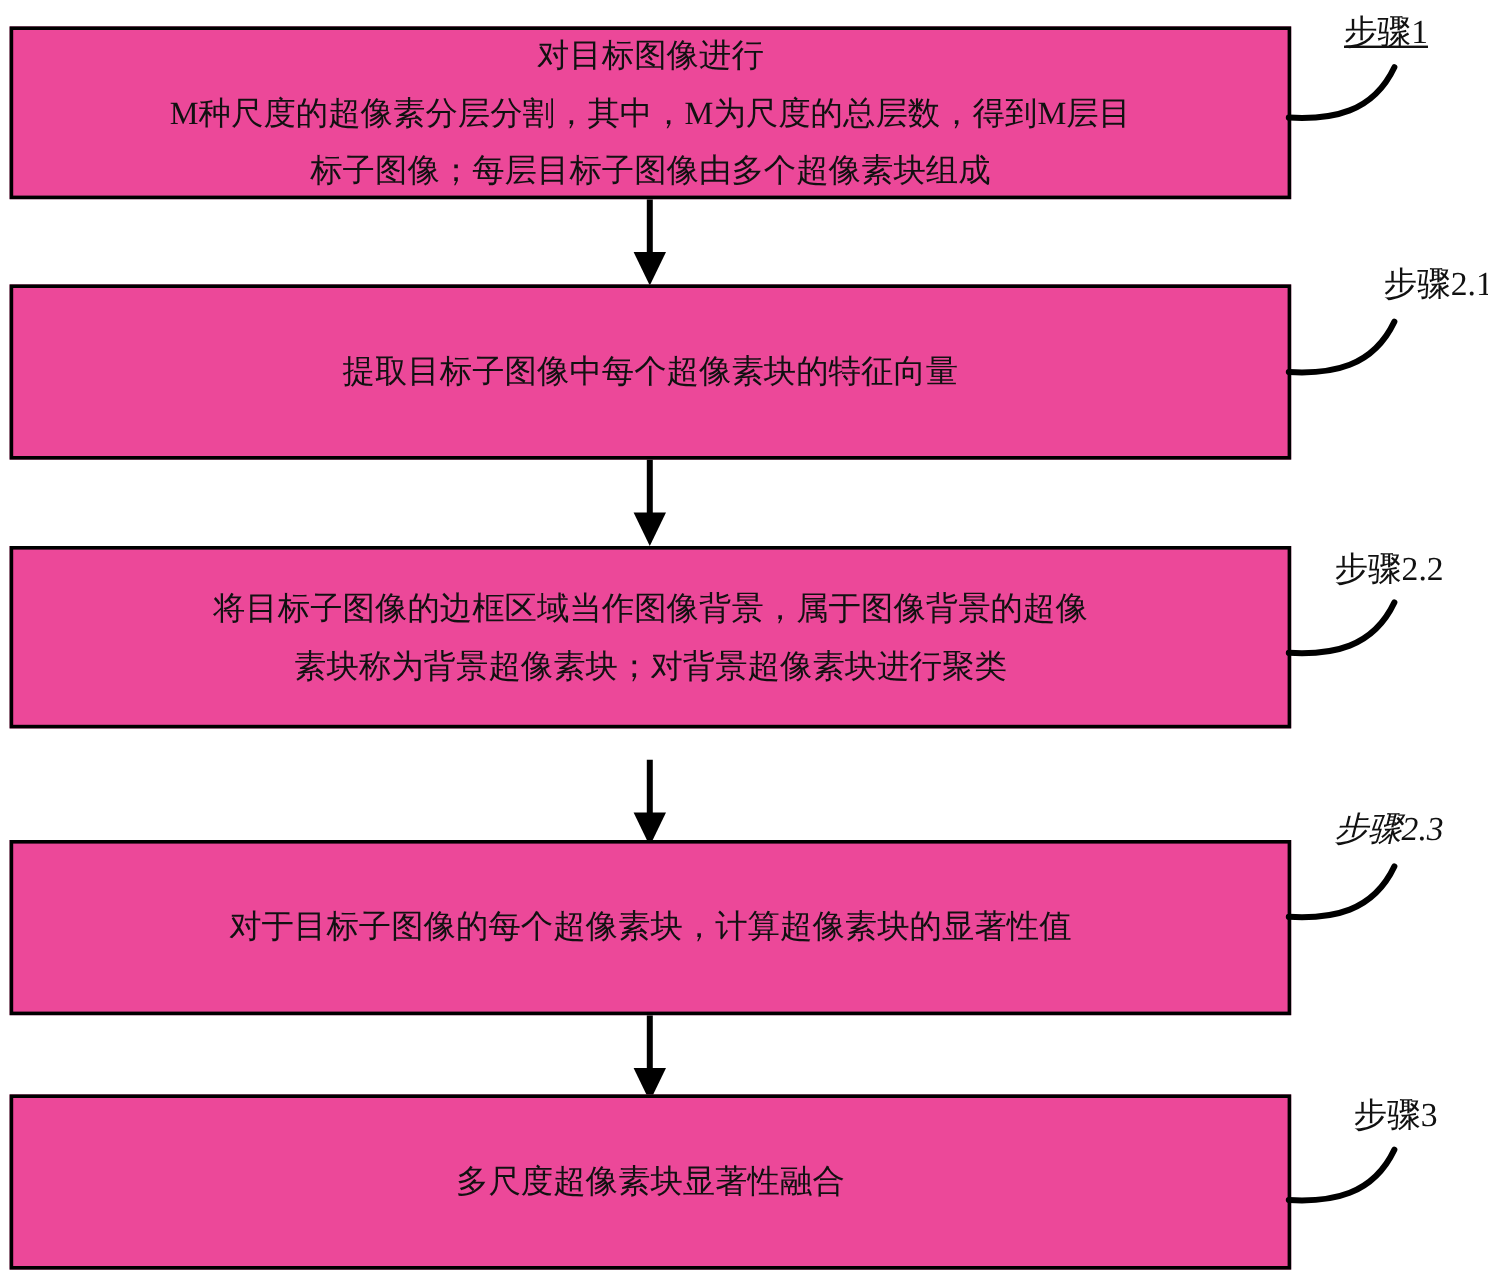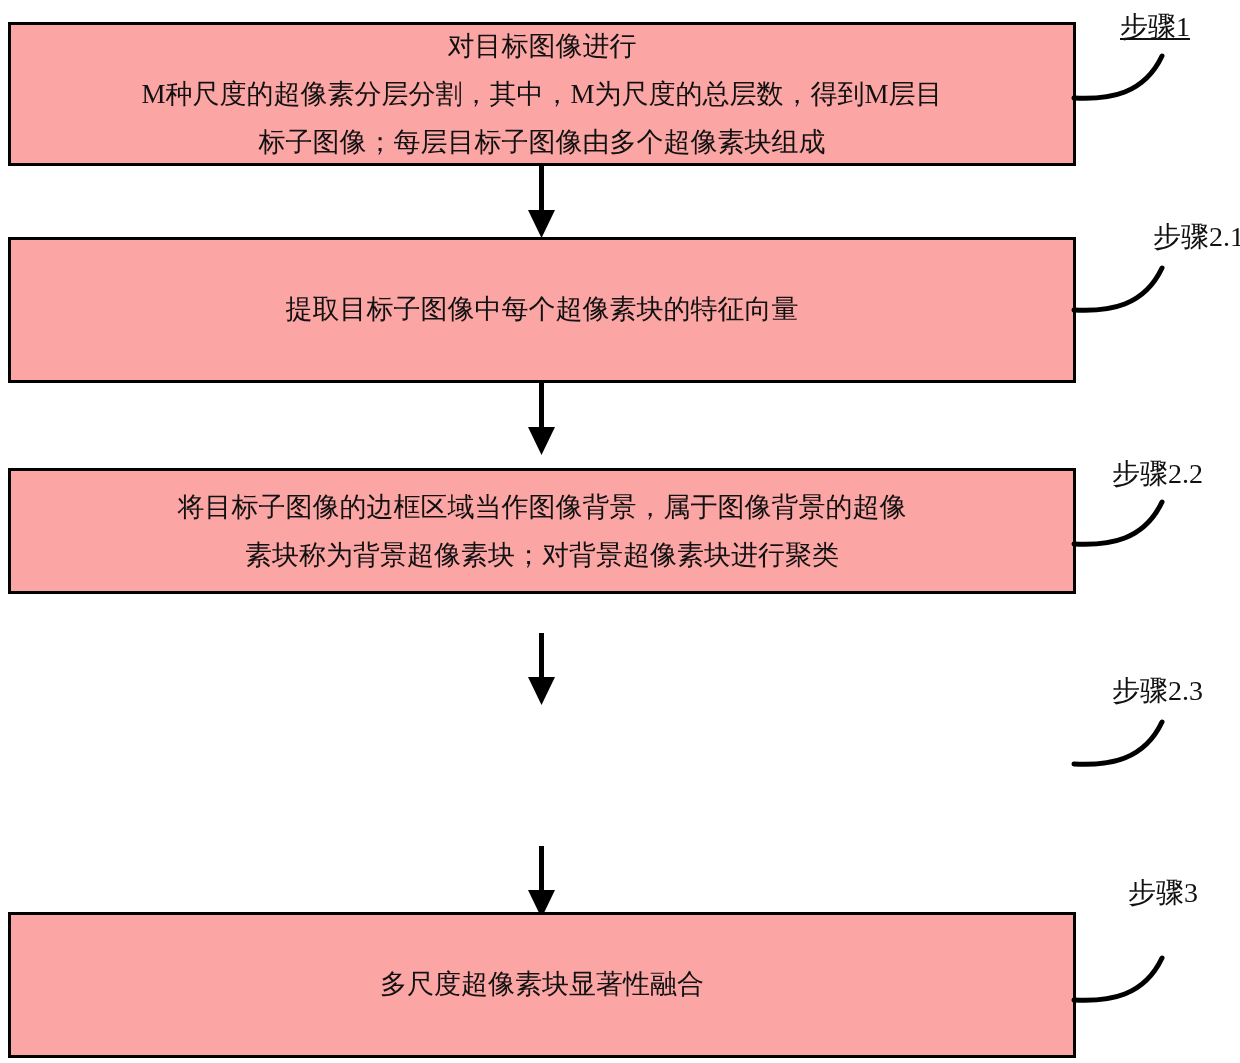--- a/index.html
+++ b/index.html
@@ -15,21 +15,21 @@
     background: #ffffff;
     font-family: "Liberation Serif", "DejaVu Serif", serif;
     overflow: hidden;
   }
   .box {
     position: absolute;
     left: 8px;
     width: 1068px;              
     box-sizing: border-box;
     border: 3px solid #000000;
-    background: #fca5a5;
+    background: #ec4899;
     display: flex;
     align-items: center;
     justify-content: center;
   }
   .box-text {
     width: 100%;
     padding: 0 14px;
     box-sizing: border-box;
     text-align: center;
     font-size: 27px;
@@ -38,21 +38,21 @@
     font-family: "Liberation Serif", "DejaVu Serif", serif;
     white-space: pre-line;
   }
   .box-text.single {
     line-height: 1.4;
   }
 
   
   #box-1 { top: 22px;  height: 144px; }
   #box-2 { top: 237px; height: 146px; }
-  #box-3 { top: 468px; height: 126px; }
+  #box-3 { top: 455px; height: 152px; }
   #box-4 { top: 700px; height: 146px; }
   #box-5 { top: 912px; height: 146px; justify-content: center; }
 
   
   .connector {
     position: absolute;
     left: 520px;
     width: 44px;
     height: 72px;
   }
@@ -65,22 +65,22 @@
   .step-label {
     position: absolute;
     font-size: 28px;
     color: #111111;
     white-space: nowrap;
     font-family: "Liberation Serif", "DejaVu Serif", serif;
   }
   #label-1 { left: 1120px; top: 8px; text-decoration: underline; }
   #label-2 { left: 1112px; top: 218px; margin-left: 41px; }
   #label-3 { left: 1112px; top: 455px; }
-  #label-4 { left: 1112px; top: 672px; }
-  #label-5 { left: 1128px; top: 874px; }
+  #label-4 { left: 1112px; top: 672px; font-style: italic; }
+  #label-5 { left: 1128px; top: 910px; }
 
   
   .leader {
     position: absolute;
     width: 120px;
     height: 62px;
     overflow: visible;
   }
   #leader-1 { left: 1072px; top: 46px; }
   #leader-2 { left: 1072px; top: 258px; }
@@ -128,20 +128,23 @@
   <svg class="leader" id="leader-3" viewBox="0 0 120 62" preserveAspectRatio="none">
     <path d="M 2 52 C 38 54, 72 48, 90 10" fill="none" stroke="#000000" stroke-width="5" stroke-linecap="round"></path>
   </svg>
   <div class="step-label" id="label-3">步骤2.2</div>
 
   <svg class="connector" id="conn-3" viewBox="0 0 44 72">
     <line x1="21.5" y1="0" x2="21.5" y2="50" stroke="#000000" stroke-width="5"></line>
     <polygon points="8,44 35,44 21.5,72" fill="#000000"></polygon>
   </svg>
 
+  <div class="box" id="box-4">
+    <div class="box-text single">对于目标子图像的每个超像素块，计算超像素块的显著性值</div>
+  </div>
   <svg class="leader" id="leader-4" viewBox="0 0 120 62" preserveAspectRatio="none">
     <path d="M 2 52 C 38 54, 72 48, 90 10" fill="none" stroke="#000000" stroke-width="5" stroke-linecap="round"></path>
   </svg>
   <div class="step-label" id="label-4">步骤2.3</div>
 
   <svg class="connector" id="conn-4" viewBox="0 0 44 72">
     <line x1="21.5" y1="0" x2="21.5" y2="50" stroke="#000000" stroke-width="5"></line>
     <polygon points="8,44 35,44 21.5,72" fill="#000000"></polygon>
   </svg>
 

